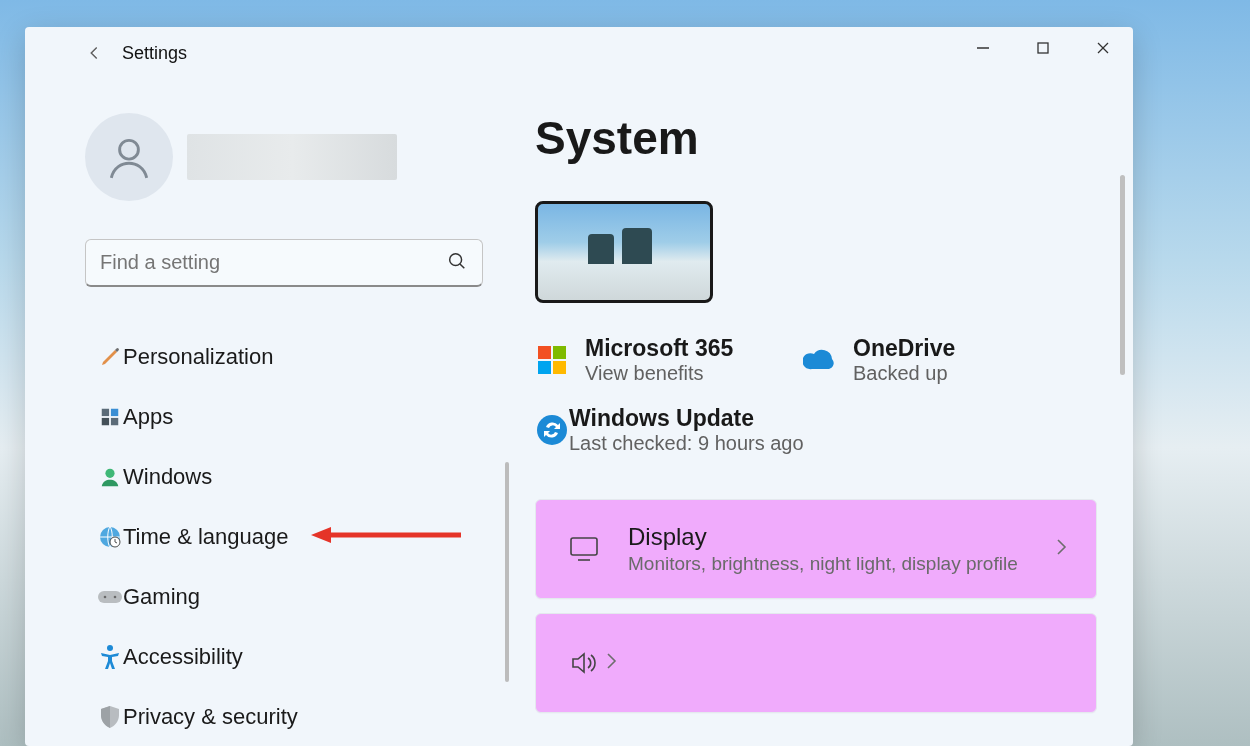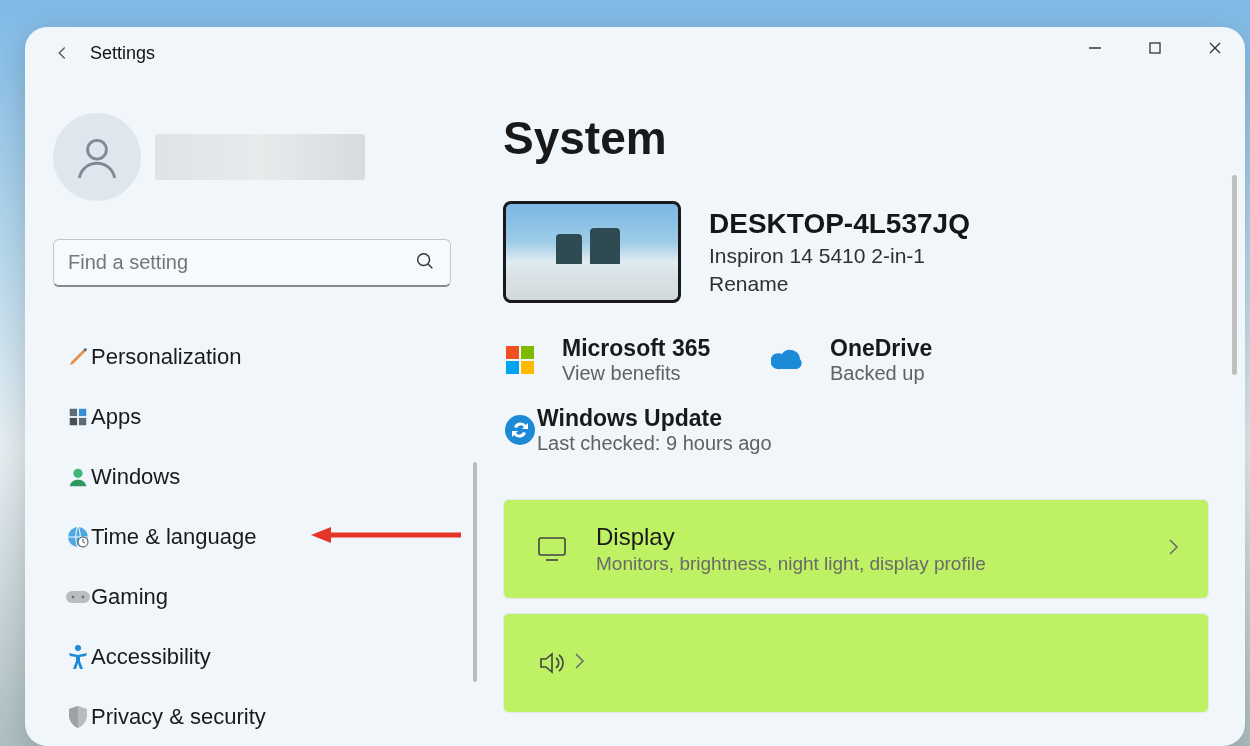--- a/index.html
+++ b/index.html
@@ -2,26 +2,27 @@
 <html><head>
 <meta charset="utf-8">
 <style>
   * { margin: 0; padding: 0; box-sizing: border-box; font-family: "Segoe UI", Arial, sans-serif; }
   html, body { width: 1250px; height: 746px; overflow: hidden; }
   body {
     background: linear-gradient(180deg, #7fb9e6 0%, #b8d9ec 35%, #e6eef2 60%, #aebfc1 100%);
     padding: 27px 25px 0 25px;
   }
   .window {
-    width: 1220px; height: 719px;
+    width: 1108px; height: 719px;
     background: #f1f6fb;
-    border-radius: 22px;
+    border-radius: 4px;
     box-shadow: 0 8px 30px rgba(0,0,0,.18);
     overflow: hidden;
     position: relative;
+    padding-left: 32px;
   }
   .titlebar {
     height: 52px;
     display: flex; align-items: center;
     padding-left: 24px;
   }
   .back-btn {
     width: 26px; height: 26px;
     display: flex; align-items: center; justify-content: center;
     color: #606060; cursor: pointer;
@@ -105,32 +106,32 @@
   }
   .device-thumb::before { left:50px; top:30px; width:26px; height:30px; border-radius:4px 4px 0 0; }
   .device-thumb::after  { left:84px; top:24px; width:30px; height:36px; border-radius:4px 4px 0 0; }
   .device-info .dname { font-size: 28px; font-weight: 700; color:#161616;}
   .device-info .dmodel { font-size: 21px; color:#303030; margin-top:4px;}
   .device-info .drename { font-size: 21px; color:#303030; margin-top:4px;}
   .service-grid {
     display: flex; gap: 48px; margin-bottom: 20px;
   }
   .service {
-    display: flex; gap: 25px; align-items: center;
+    display: flex; gap: 16px; align-items: center;
     min-width: 220px;
   }
   .svc-icon { width: 34px; height:34px; display:flex; align-items:center; justify-content:center;}
   .svc-text .svc-title { font-size: 23px; font-weight:600; color:#191919;}
   .svc-text .svc-sub { font-size: 20px; color:#616161;}
   .update-row {
     display:flex; align-items:center; margin-bottom: 44px;
   }
   .settings-list { padding-right: 36px; }
   .card {
-    background:#bef264; border:1px solid #e4e9ee; border-radius:6px;
+    background:#f0abfc; border:1px solid #e4e9ee; border-radius:6px;
     height:100px; margin-bottom:14px; display:flex; align-items:center;
     padding:0 28px; cursor:pointer;
     box-shadow: 0 1px 1px rgba(0,0,0,.02);
   }
   .card-icon { width:40px; display:flex; justify-content:center; color:#444;}
   .card-text { margin-left:24px; flex:1;}
   .card-text .ct-title { font-size:24px; color:#1a1a1a;}
   .card-text .ct-sub { font-size:19px; color:#6a6a6a; margin-top:2px;}
   .chev { color:#6d6d6d; }
   .main-scroll {
@@ -263,25 +264,20 @@
         </div>
         <div class="scroll-indicator"></div>
       </div>
     </div>
 
     <div class="main">
       <h1>System</h1>
 
       <div class="device-row">
         <div class="device-thumb"></div>
-        <div class="device-info">
-          <div class="dname">DESKTOP-4L537JQ</div>
-          <div class="dmodel">Inspiron 14 5410 2-in-1</div>
-          <div class="drename">Rename</div>
-        </div>
       </div>
 
       <div class="service-grid">
         <div class="service">
           <span class="svc-icon">
             <svg width="30" height="30" viewBox="0 0 30 30">
                 <rect x="1" y="1" width="13" height="13" fill="#f25022"></rect>
                 <rect x="16" y="1" width="13" height="13" fill="#7fba00"></rect>
                 <rect x="1" y="16" width="13" height="13" fill="#00a4ef"></rect>
                 <rect x="16" y="16" width="13" height="13" fill="#ffb900"></rect>

